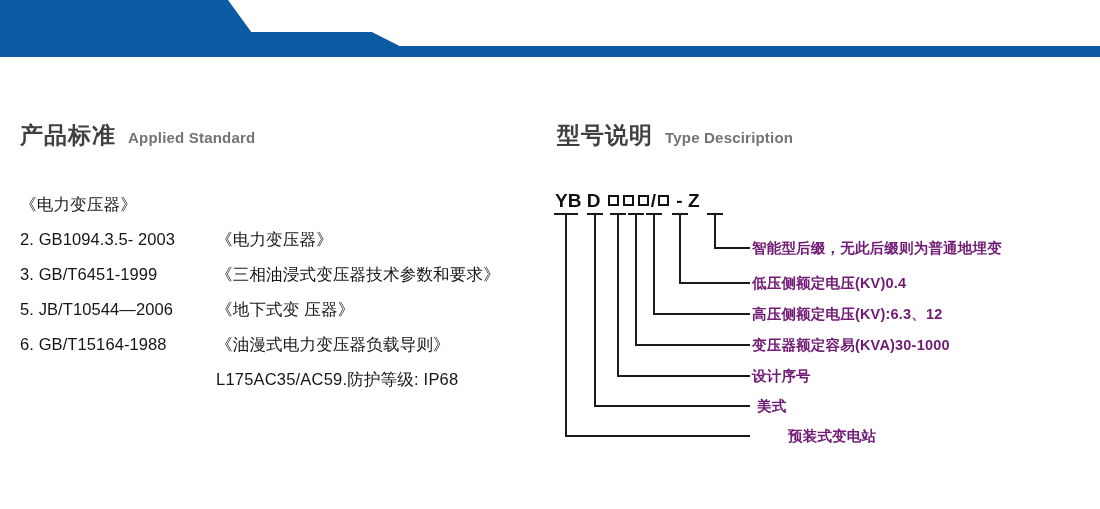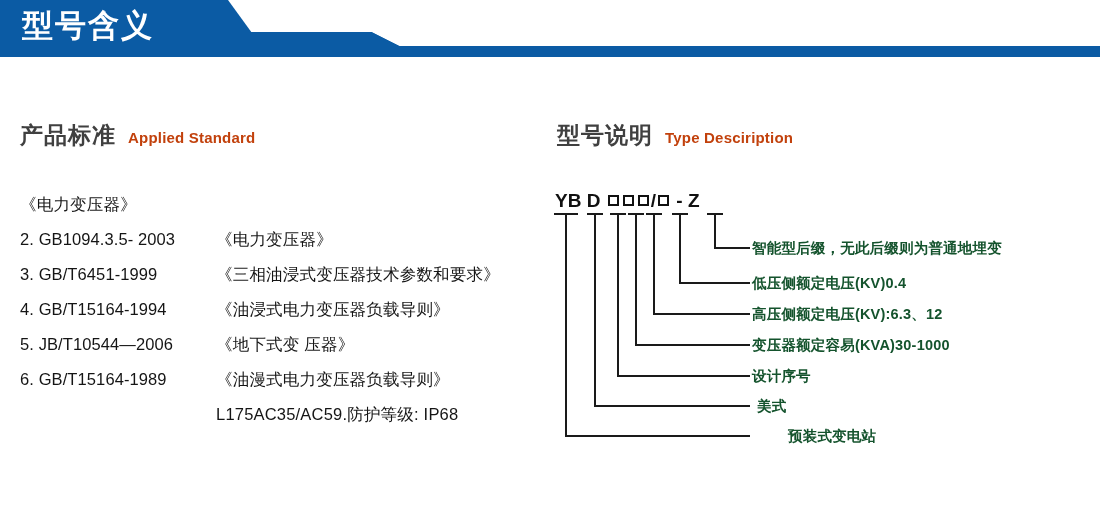--- a/index.html
+++ b/index.html
@@ -60,21 +60,21 @@
   .sh-cn {
     font-size: 23px;
     font-weight: 700;
     color: #404040;
     letter-spacing: 1px;
     vertical-align: baseline;
   }
   .sh-en {
     font-size: 15px;
     font-weight: 600;
-    color: #c2410c;
+    color: #737373;
     margin-left: 12px;
     letter-spacing: 0.2px;
     vertical-align: baseline;
   }
 
   
   #std-list {
     position: absolute;
     left: 20px;
     top: 194px;
@@ -128,21 +128,21 @@
   }
   #leader-svg {
     position: absolute;
     left: 0;
     top: 0;
   }
   .legend-label {
     position: absolute;
     font-size: 14.5px;
     font-weight: 700;
-    color: #14532d;
+    color: #701a75;
     white-space: nowrap;
     letter-spacing: 0.2px;
     line-height: 16px;
   }
 </style>
 </head>
 <body>
 
 <div id="page">
 
@@ -150,50 +150,45 @@
     <svg width="1100" height="60" viewBox="0 0 1100 60" xmlns="http://www.w3.org/2000/svg">
 
       <path d="M0,0 L228,0 L258,32 L372,32 L400,47 L1100,47 L1100,57 L0,57 Z" fill="#0b5ba4"></path>
       <path d="M0,0 L228,0 L258,32 L0,32 Z" fill="#0b5ba4"></path>
       <rect x="0" y="0" width="262" height="47" fill="#0b5ba4"></rect>
       <path d="M228,0 L262,0 L262,33 L252,33 Z" fill="#ffffff"></path>
       <path d="M0,32 L372,32 L402,47 L0,47 Z" fill="#0b5ba4"></path>
       <path d="M372,32 L402,32 L402,47 Z" fill="#ffffff"></path>
       <rect x="0" y="46" width="1100" height="11" fill="#0b5ba4"></rect>
     </svg>
-    <div class="banner-title">型号含义</div>
     <div class="banner-sub">MOdel maning</div>
   </div>
 
   <div class="section-head" style="left:20px; top:120px;">
     <span class="sh-cn">产品标准</span><span class="sh-en">Applied Standard</span>
   </div>
 
   <div id="std-list">
     <div class="std-row">
       <span class="std-name">《电力变压器》</span>
     </div>
     <div class="std-row">
       <span class="std-code">2. GB1094.3.5- 2003</span>
       <span class="std-name">《电力变压器》</span>
     </div>
     <div class="std-row">
       <span class="std-code">3. GB/T6451-1999</span>
       <span class="std-name">《三相油浸式变压器技术参数和要求》</span>
     </div>
     <div class="std-row">
-      <span class="std-code">4. GB/T15164-1994</span>
-      <span class="std-name">《油浸式电力变压器负载导则》</span>
-    </div>
-    <div class="std-row">
       <span class="std-code">5. JB/T10544—2006</span>
       <span class="std-name">《地下式变 压器》</span>
     </div>
     <div class="std-row">
-      <span class="std-code">6. GB/T15164-1989</span>
+      <span class="std-code">6. GB/T15164-1988</span>
       <span class="std-name">《油漫式电力变压器负载导则》</span>
     </div>
     <div class="std-row cont">
       <span class="std-code"></span>
       <span class="std-name">L175AC35/AC59.防护等级: IP68</span>
     </div>
   </div>
 
   <div class="section-head" style="left:557px; top:120px;text-align:right;">
     <span class="sh-cn">型号说明</span><span class="sh-en">Type Desciription</span>

